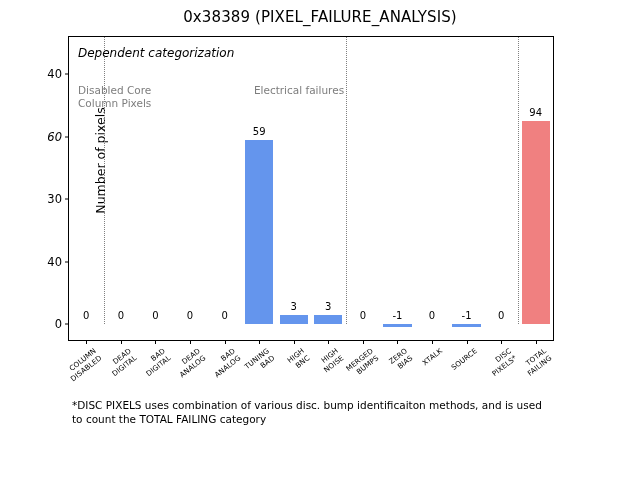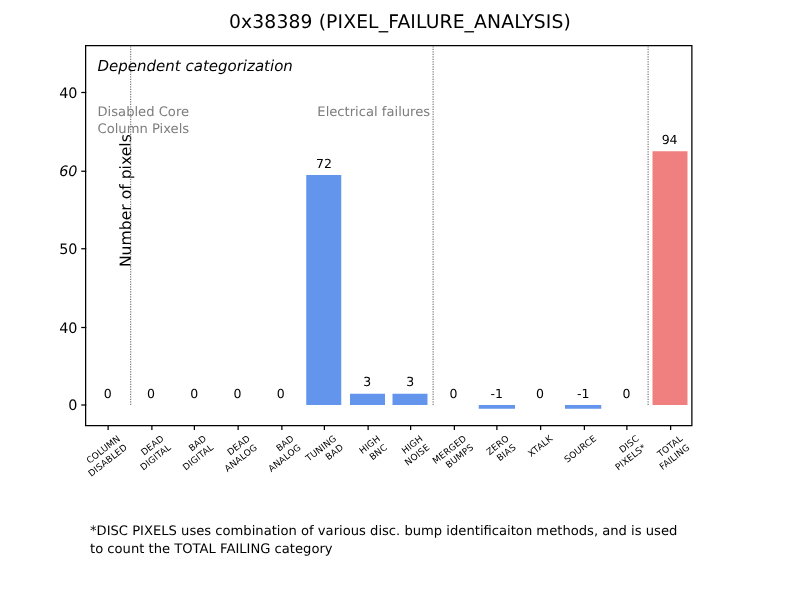--- a/index.html
+++ b/index.html
@@ -138,40 +138,39 @@
   
   #footnote {
     position: absolute;
     left: 72px;
     top: 398px;
     width: 520px;
     font-size: 10.5px;
     color: #000;
     line-height: 14px;
     white-space: pre-line;
-    margin-top: 20px;
   }
 </style>
 </head>
 <body>
 
 <div id="figure">
 
   <div id="chart-title">0x38389 (PIXEL_FAILURE_ANALYSIS)</div>
 
   <div id="plot-area">
 
     <div id="y-axis-label">Number of pixels</div>
 
     <div id="y-ticks">
         <div class="y-tick" style="top: 287.381px;">0</div>
         <div class="y-tick-mark" style="top: 287.381px;"></div>
         <div class="y-tick" style="top: 224.907px;">40</div>
         <div class="y-tick-mark" style="top: 224.907px;"></div>
-        <div class="y-tick" style="top: 162.433px;">50</div>
+        <div class="y-tick" style="top: 162.433px;">30</div>
         <div class="y-tick-mark" style="top: 162.433px;"></div>
         <div class="y-tick" style="top: 99.9588px; font-style: italic;">60</div>
         <div class="y-tick-mark" style="top: 99.9588px;"></div>
         <div class="y-tick" style="top: 37.4845px;">40</div>
         <div class="y-tick-mark" style="top: 37.4845px;"></div>
       </div>
     <div id="x-ticks">
         <div class="x-tick-mark" style="left: 17.2857px;"></div>
         <div class="x-tick-label" style="left: 24.2857px; top: 310px; transform: translateX(-100%) rotate(-38deg); transform-origin: 100% 0px;">
           <div>COLUMN</div>
@@ -246,21 +245,21 @@
         <div class="divider" style="left: 276.571px; height: 287.381px;"></div>
         <div class="divider" style="left: 449.429px; height: 287.381px;"></div>
       </div>
     <div id="bars">
         <div class="bar-value" style="left: 17.2857px; top: 273.381px;">0</div>
         <div class="bar-value" style="left: 51.8571px; top: 273.381px;">0</div>
         <div class="bar-value" style="left: 86.4286px; top: 273.381px;">0</div>
         <div class="bar-value" style="left: 121px; top: 273.381px;">0</div>
         <div class="bar-value" style="left: 155.571px; top: 273.381px;">0</div>
         <div class="bar" style="left: 175.969px; width: 28.3486px; top: 103.082px; height: 184.299px; bottom: auto; background: rgb(100, 149, 237);"></div>
-        <div class="bar-value" style="left: 190.143px; top: 89.0825px;">72</div>
+        <div class="bar-value" style="left: 190.143px; top: 89.0825px;">59</div>
         <div class="bar" style="left: 210.54px; width: 28.3486px; top: 278.01px; height: 9.37113px; bottom: auto; background: rgb(100, 149, 237);"></div>
         <div class="bar-value" style="left: 224.714px; top: 264.01px;">3</div>
         <div class="bar" style="left: 245.111px; width: 28.3486px; top: 278.01px; height: 9.37113px; bottom: auto; background: rgb(100, 149, 237);"></div>
         <div class="bar-value" style="left: 259.286px; top: 264.01px;">3</div>
         <div class="bar-value" style="left: 293.857px; top: 273.381px;">0</div>
         <div class="bar" style="left: 314.254px; width: 28.3486px; top: 287.381px; height: 3.12371px; bottom: auto; background: rgb(100, 149, 237);"></div>
         <div class="bar-value" style="left: 328.429px; top: 273.381px;">-1</div>
         <div class="bar-value" style="left: 363px; top: 273.381px;">0</div>
         <div class="bar" style="left: 383.397px; width: 28.3486px; top: 287.381px; height: 3.12371px; bottom: auto; background: rgb(100, 149, 237);"></div>
         <div class="bar-value" style="left: 397.571px; top: 273.381px;">-1</div>

